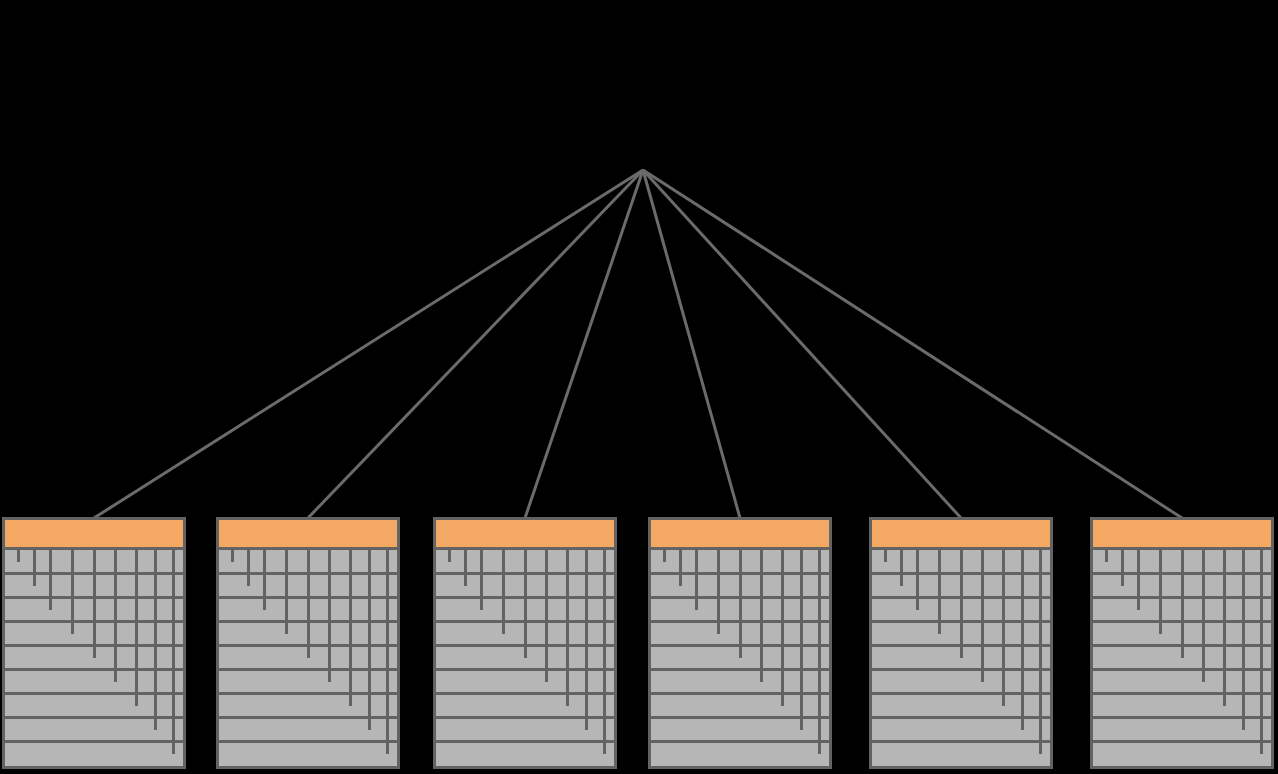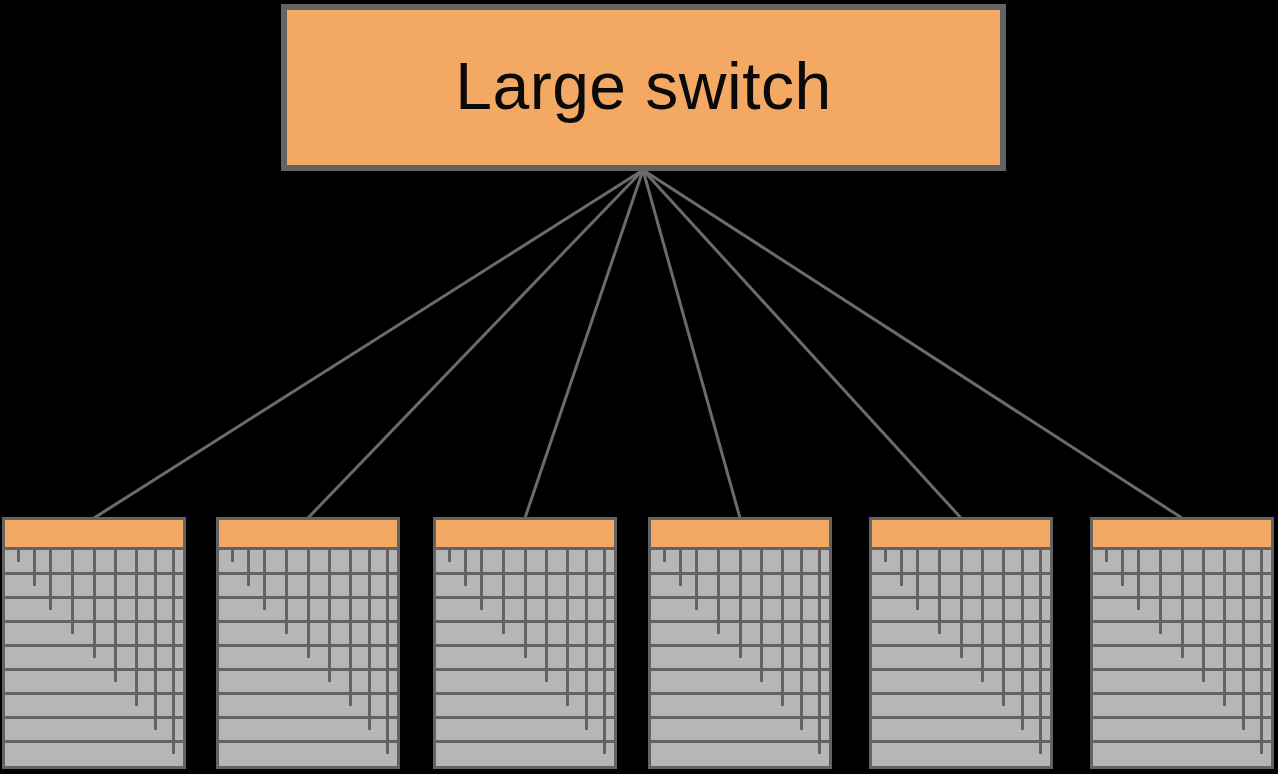--- a/index.html
+++ b/index.html
@@ -87,23 +87,20 @@
 
   <svg class="connectors" id="connector-svg" viewBox="0 0 1278 774" xmlns="http://www.w3.org/2000/svg">
       <line x1="643" y1="170" x2="94" y2="518" stroke="#6B6B6B" stroke-width="3"></line>
       <line x1="643" y1="170" x2="308" y2="518" stroke="#6B6B6B" stroke-width="3"></line>
       <line x1="643" y1="170" x2="525" y2="518" stroke="#6B6B6B" stroke-width="3"></line>
       <line x1="643" y1="170" x2="740" y2="518" stroke="#6B6B6B" stroke-width="3"></line>
       <line x1="643" y1="170" x2="961" y2="518" stroke="#6B6B6B" stroke-width="3"></line>
       <line x1="643" y1="170" x2="1182" y2="518" stroke="#6B6B6B" stroke-width="3"></line>
     </svg>
 
-  <div class="switch-box">
-    <span class="switch-label">Large switch</span>
-  </div>
 
   <div id="racks-row">
       <div class="rack" style="left: 2px;">
         <div class="rack-header"></div>
         <div class="rack-body">
           <div class="hline" style="top: 22px;"></div>
           <div class="hline" style="top: 46px;"></div>
           <div class="hline" style="top: 70px;"></div>
           <div class="hline" style="top: 94px;"></div>
           <div class="hline" style="top: 118px;"></div>

